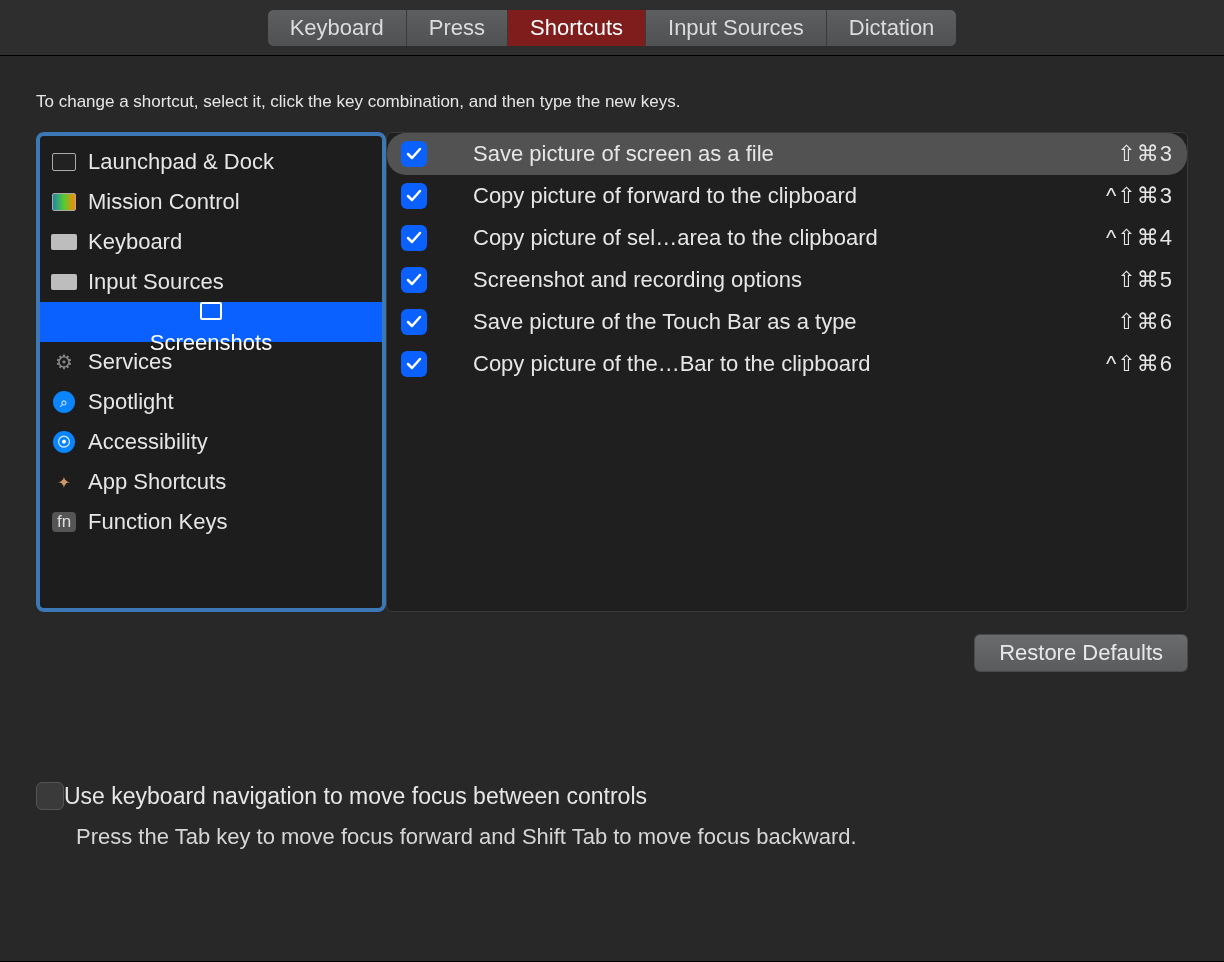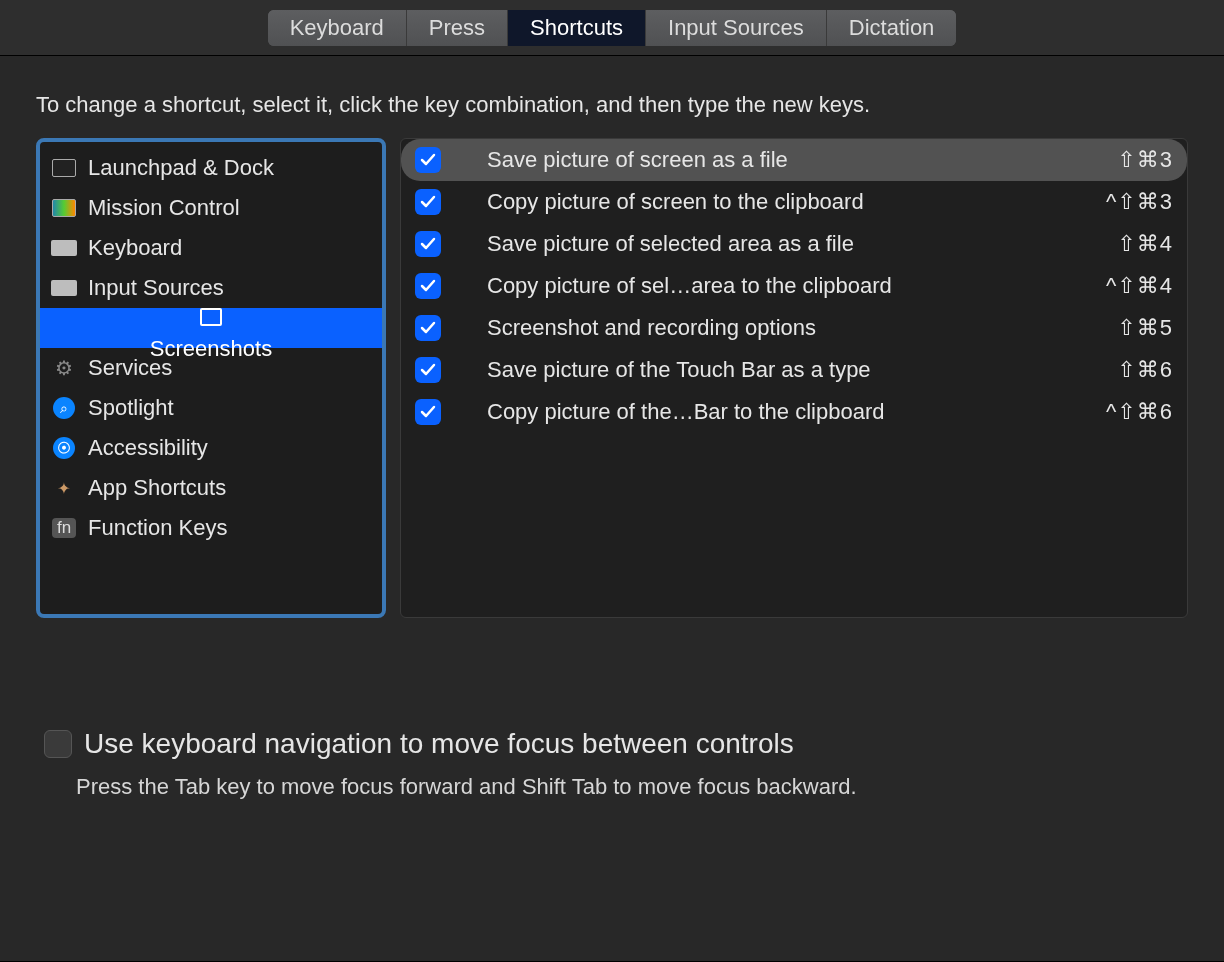--- a/index.html
+++ b/index.html
@@ -39,38 +39,38 @@
     display: flex;
     align-items: center;
     font-size: 22px;
     color: #dcdcdc;
     border-right: 1px solid #3a3a3a;
     cursor: default;
     background: linear-gradient(#5d5e60,#505153);
   }
   .tab:last-child { border-right: none; }
   .tab.active {
-    background: #0f172a;
+    background: #7f1d1d;
     color: #fff;
   }
   
   .content {
     flex: 1;
     padding: 36px 36px 20px 36px;
     position: relative;
     border-bottom: 1px solid #000;
   }
   .instruction {
-    font-size: 22px;
+    font-size: 17px;
     margin-bottom: 20px;
     color: #e6e6e6;
   }
   .panels {
     display: flex;
-    gap: 14px;
+    gap: 0;
     height: 480px;
   }
   .sidebar {
     width: 350px;
     background: #1d1d1d;
     border: 4px solid #3b78b5;
     border-radius: 8px;
     padding-top: 6px;
     overflow: hidden;
   }
@@ -156,24 +156,23 @@
     color: #e8e8e8;
     display: flex;
     align-items: center;
   }
   .footer {
     margin-top: 110px;
   }
   .footer-row1 {
     display: flex;
     align-items: center;
-    gap: 12px;
-    font-size: 28px;
+    gap: 0;
+    font-size: 23px;
     color: #e6e6e6;
-    margin-left: 8px;
   }
   .footer-chk {
     width: 28px;
     height: 28px;
     border-radius: 6px;
     background: #3a3a3a;
     border: 1px solid #555;
   }
   .footer-sub {
     font-size: 22px;
@@ -278,31 +277,22 @@
             </span>
           <span class="shortcut-label">Save picture of screen as a file</span>
           <span class="shortcut-keys">⇧⌘3</span>
         </div>
         <div class="shortcut-row">
           <span class="chk">
               <svg viewBox="0 0 16 16">
                 <path d="M2 8 L6 12 L14 3" stroke="#fff" stroke-width="2.5" fill="none" stroke-linecap="round" stroke-linejoin="round"></path>
               </svg>
             </span>
-          <span class="shortcut-label">Copy picture of screen to the clipboard</span>
+          <span class="shortcut-label">Copy picture of forward to the clipboard</span>
           <span class="shortcut-keys">^⇧⌘3</span>
-        </div>
-        <div class="shortcut-row">
-          <span class="chk">
-              <svg viewBox="0 0 16 16">
-                <path d="M2 8 L6 12 L14 3" stroke="#fff" stroke-width="2.5" fill="none" stroke-linecap="round" stroke-linejoin="round"></path>
-              </svg>
-            </span>
-          <span class="shortcut-label">Save picture of selected area as a file</span>
-          <span class="shortcut-keys">⇧⌘4</span>
         </div>
         <div class="shortcut-row">
           <span class="chk">
               <svg viewBox="0 0 16 16">
                 <path d="M2 8 L6 12 L14 3" stroke="#fff" stroke-width="2.5" fill="none" stroke-linecap="round" stroke-linejoin="round"></path>
               </svg>
             </span>
           <span class="shortcut-label">Copy picture of sel…area to the clipboard</span>
           <span class="shortcut-keys">^⇧⌘4</span>
         </div>
@@ -329,20 +319,23 @@
               <svg viewBox="0 0 16 16">
                 <path d="M2 8 L6 12 L14 3" stroke="#fff" stroke-width="2.5" fill="none" stroke-linecap="round" stroke-linejoin="round"></path>
               </svg>
             </span>
           <span class="shortcut-label">Copy picture of the…Bar to the clipboard</span>
           <span class="shortcut-keys">^⇧⌘6</span>
         </div>
       </div>
     </div>
 
+    <div class="restore-row">
+      <div class="restore-btn">Restore Defaults</div>
+    </div>
 
     <div class="footer">
       <div class="footer-row1">
         <span class="footer-chk"></span>
         <span>Use keyboard navigation to move focus between controls</span>
       </div>
       <div class="footer-sub">Press the Tab key to move focus forward and Shift Tab to move focus backward.</div>
     </div>
   </div>
 

